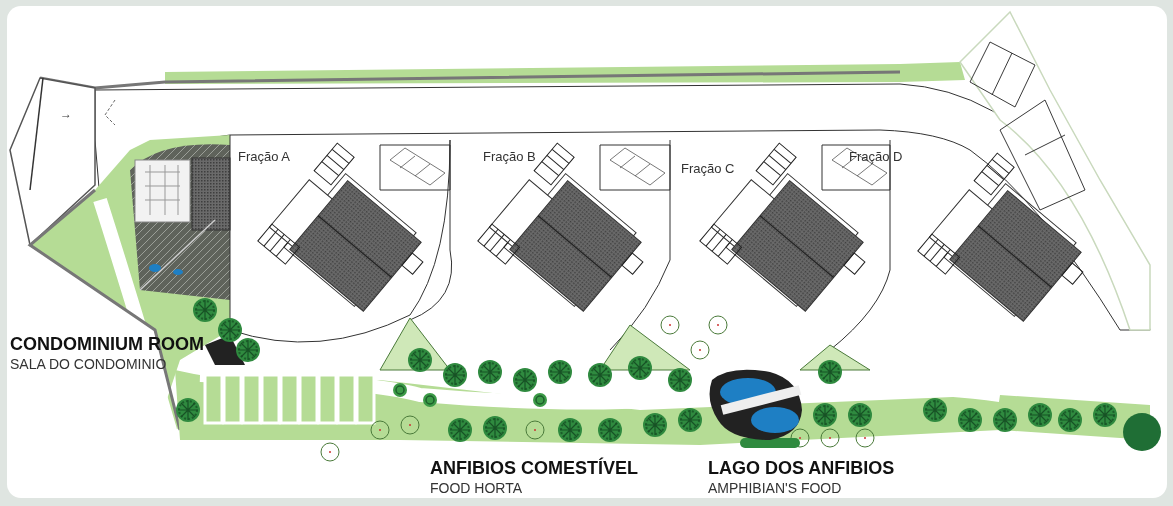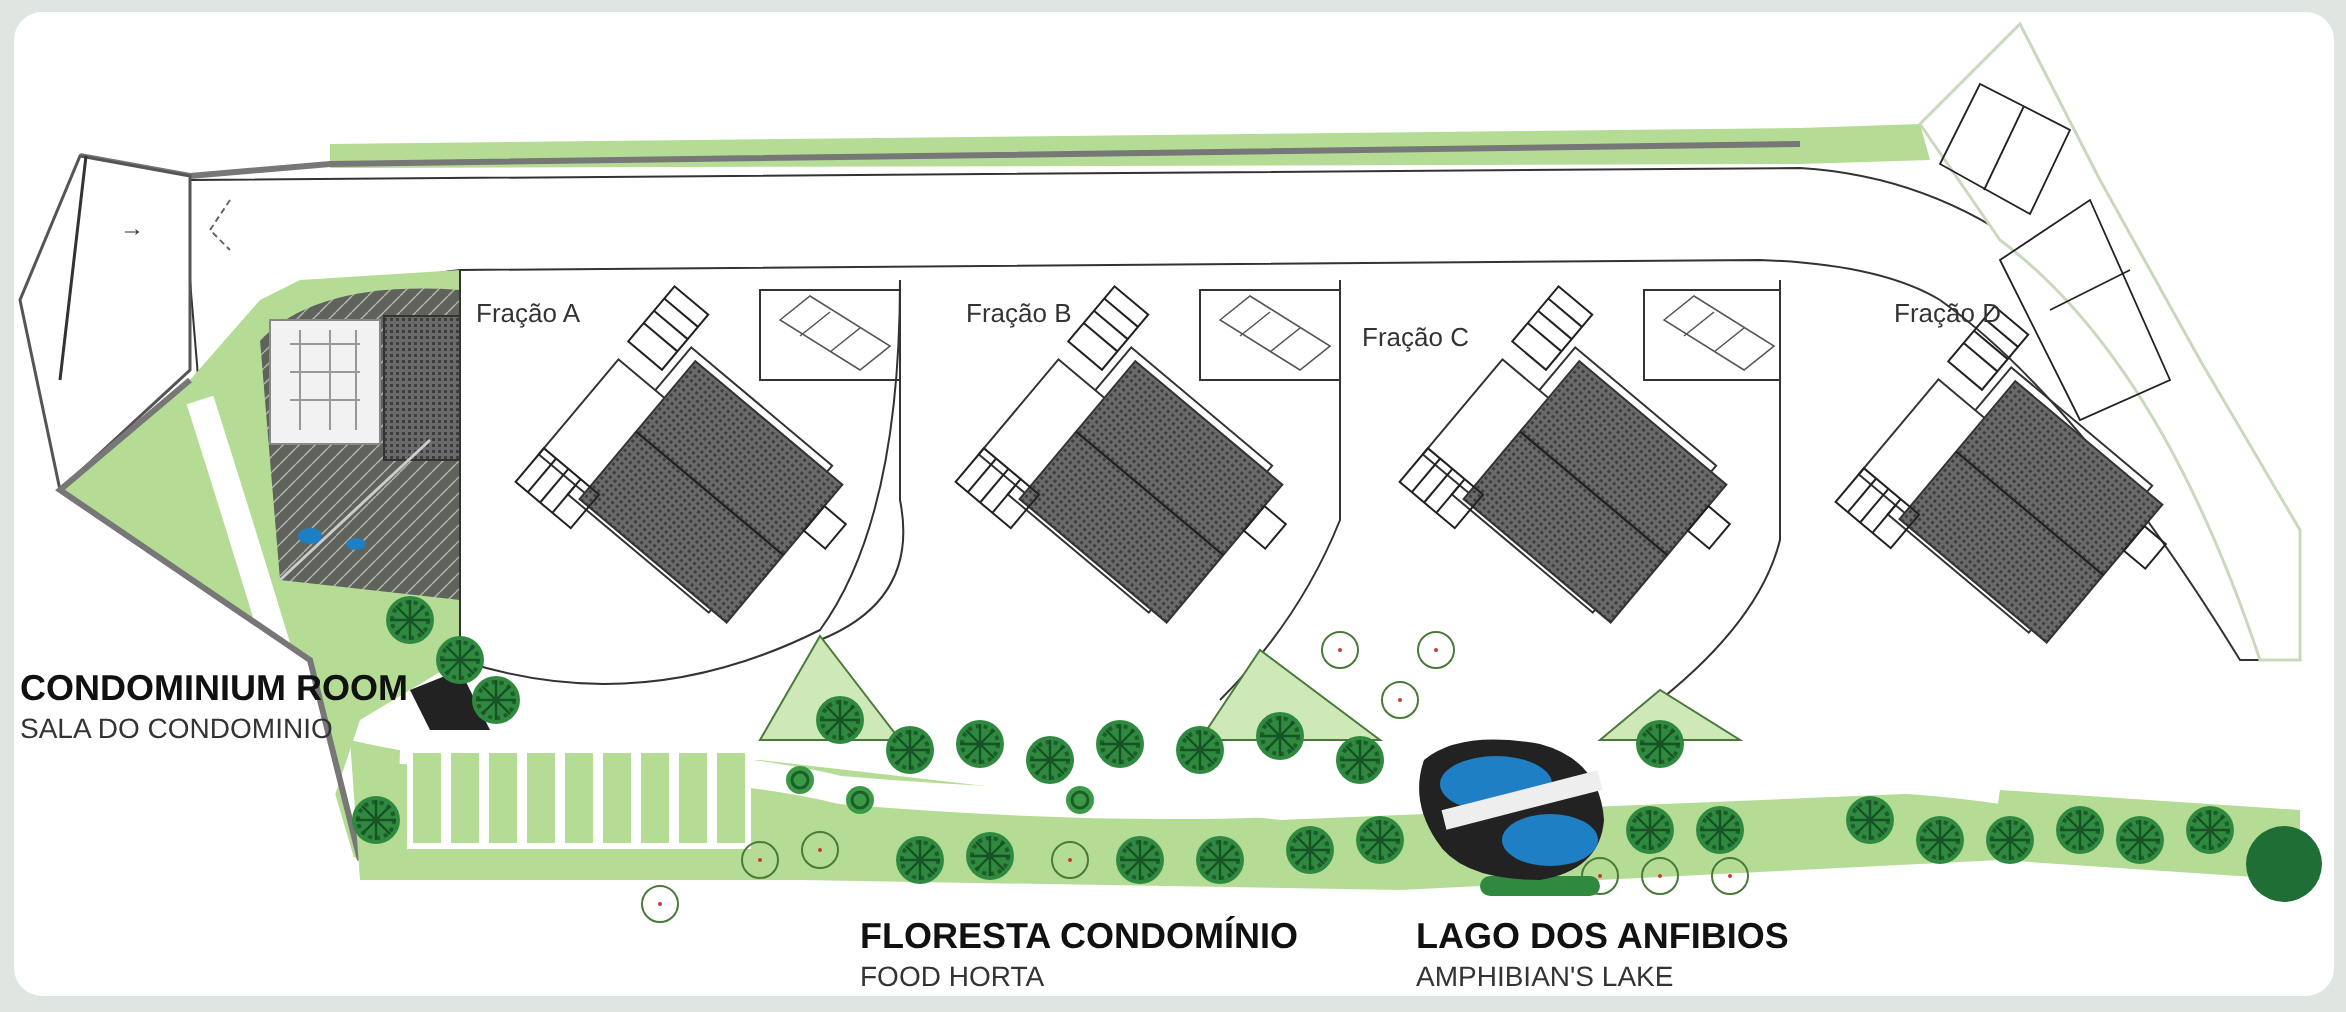--- a/index.html
+++ b/index.html
@@ -185,27 +185,27 @@
       <ellipse cx="748" cy="392" rx="28" ry="14" fill="#1e7fc4"></ellipse>
       <ellipse cx="775" cy="420" rx="24" ry="13" fill="#1e7fc4"></ellipse>
       <path d="M722 410 L800 390" stroke="#eee" stroke-width="10"></path>
     </g>
   </svg>
 
 
   <div class="frac" style="left:231px;top:143px;">Fração A</div>
   <div class="frac" style="left:476px;top:143px;">Fração B</div>
   <div class="frac" style="left:674px;top:155px;">Fração C</div>
-  <div class="frac" style="left:940px;top:143px;">Fração D</div>
+  <div class="frac" style="left:842px;top:143px;">Fração D</div>
 
   <div class="lbl" style="left:3px;top:328px;">
     <div class="en">CONDOMINIUM ROOM</div>
     <div class="pt">SALA DO CONDOMINIO</div>
   </div>
   <div class="lbl" style="left:423px;top:452px;">
-    <div class="en">FLORESTA CONDOMÍNIO</div>
+    <div class="en">ANFIBIOS COMESTÍVEL</div>
     <div class="pt">FOOD HORTA</div>
   </div>
   <div class="lbl" style="left:701px;top:452px;">
     <div class="en">LAGO DOS ANFIBIOS</div>
-    <div class="pt">AMPHIBIAN'S LAKE</div>
+    <div class="pt">AMPHIBIAN'S FOOD</div>
   </div>
 </div>
 
 </body></html>

